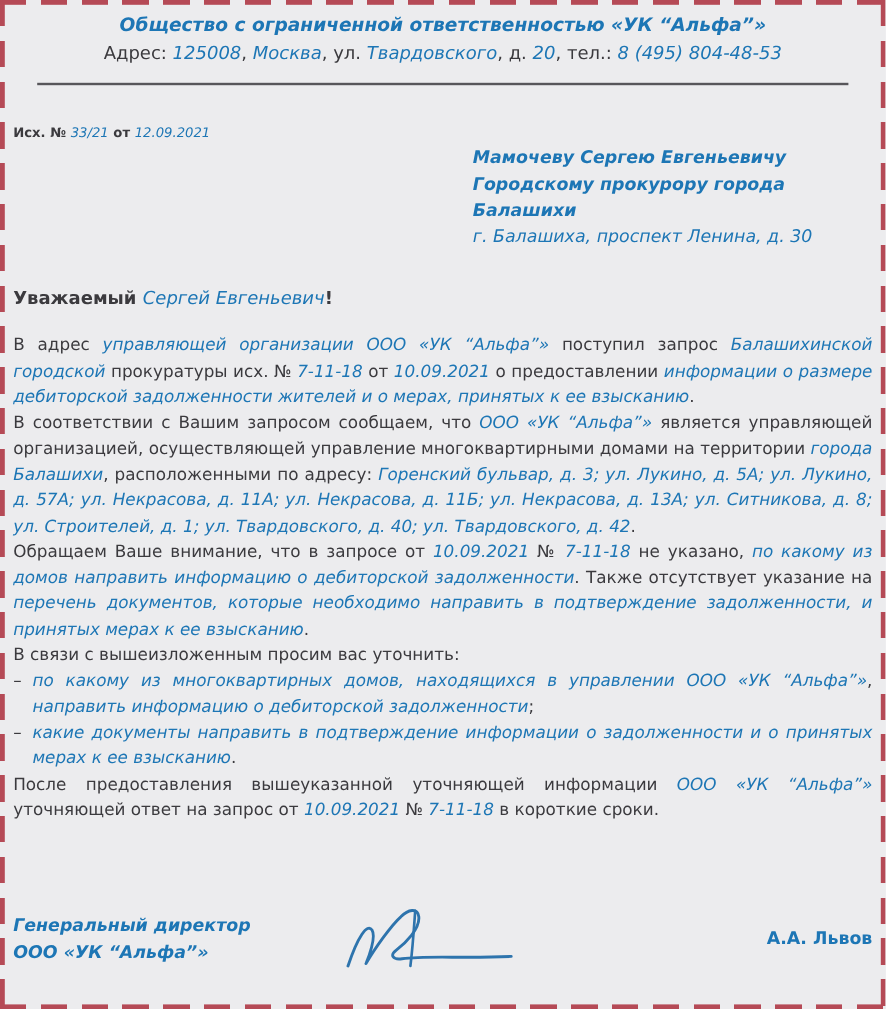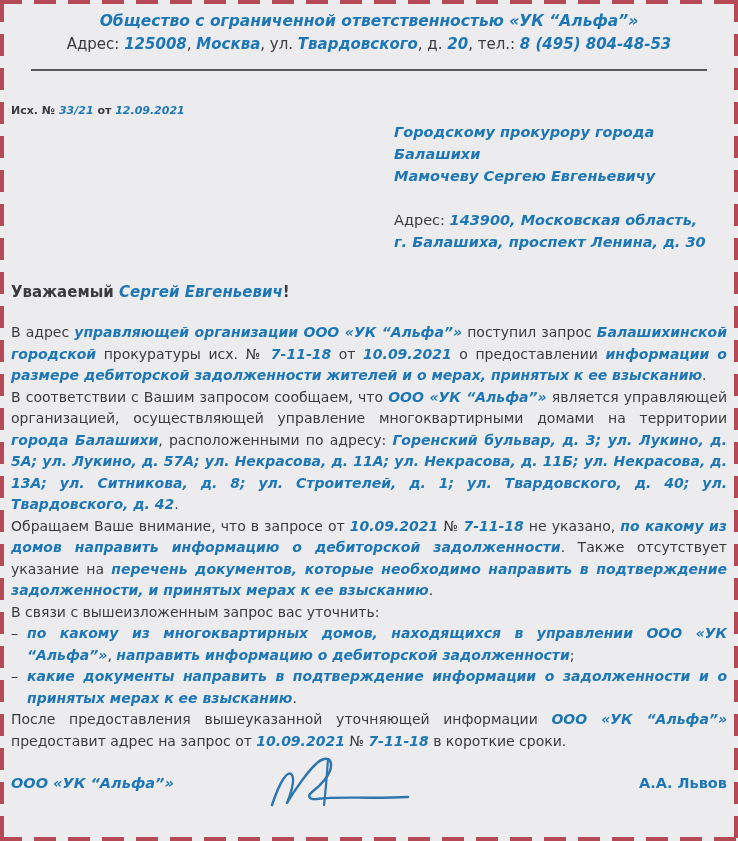--- a/index.html
+++ b/index.html
@@ -33,21 +33,21 @@
     background-size:100% 4px,100% 4px,4px 100%,4px 100%;
     background-position:0 0,0 100%,0 0,100% 0;
     background-repeat:no-repeat;
   }
   .content{
     position:relative;
     padding:10px 11px 0 11px;
     box-sizing:border-box;
     height:100%;
   }
-  .hl{color:var(--blue);font-weight:bold;font-style:italic;}
+  .hl{color:var(--blue);font-weight:normal;font-style:italic;}
   .strong{font-weight:bold;}
   .reg{font-weight:normal;}
 
   .letterhead{text-align:center;line-height:23px;font-size:15px;}
   .company-name{color:var(--blue);font-weight:bold;font-style:italic;font-size:15.5px;}
   .header-divider{
     height:2px;background:var(--rule);
     margin:13px 20px 0 20px;border:none;
   }
   .ref-line{margin-top:29px;font-size:11px;line-height:21px;}
@@ -79,46 +79,46 @@
     <div class="letterhead">
       <div class="company-name">Общество с ограниченной ответственностью «УК “Альфа”»</div>
       <div class="company-address"><span class="reg">Адрес: </span><span class="hl">125008</span><span class="reg">, </span><span class="hl">Москва</span><span class="reg">, ул. </span><span class="hl">Твардовского</span><span class="reg">, д. </span><span class="hl">20</span><span class="reg">, тел.: </span><span class="hl">8 (495) 804-48-53</span></div>
     </div>
 
     <div class="header-divider"></div>
 
     <div class="ref-line"><span class="strong">Исх. № </span><span class="hl">33/21</span><span class="strong"> от </span><span class="hl">12.09.2021</span></div>
 
     <div class="recipient">
+      <div class="name-line">Мамочеву Сергею Евгеньевичу</div>
       <div class="name-line">Городскому прокурору города Балашихи</div>
-      <div class="name-line">Мамочеву Сергею Евгеньевичу</div>
-      <div class="addr"><span class="reg">Адрес: </span><span class="hl">143900, Московская область,</span></div>
       <div><span class="hl">г. Балашиха, проспект Ленина, д. 30</span></div>
     </div>
 
     <div class="salutation"><span class="strong">Уважаемый </span><span class="hl">Сергей Евгеньевич</span><span class="strong">!</span></div>
 
     <div class="letter-body">
         <div class="para text"><span class="reg">В адрес </span><span class="hl">управляющей организации ООО «УК “Альфа”»</span><span class="reg"> поступил запрос </span><span class="hl">Балашихинской городской</span><span class="reg"> прокуратуры исх. № </span><span class="hl">7-11-18</span><span class="reg"> от </span><span class="hl">10.09.2021</span><span class="reg"> о предоставлении </span><span class="hl">информации о размере дебиторской задолженности жителей и о мерах, принятых к ее взысканию</span><span class="reg">.</span></div>
         <div class="para text"><span class="reg">В соответствии с Вашим запросом сообщаем, что </span><span class="hl">ООО «УК “Альфа”»</span><span class="reg"> является управляющей организацией, осуществляющей управление многоквартирными домами на территории </span><span class="hl">города Балашихи</span><span class="reg">, расположенными по адресу: </span><span class="hl">Горенский бульвар, д. 3; ул. Лукино, д. 5А; ул. Лукино, д. 57А; ул. Некрасова, д. 11А; ул. Некрасова, д. 11Б; ул. Некрасова, д. 13А; ул. Ситникова, д. 8; ул. Строителей, д. 1; ул. Твардовского, д. 40; ул. Твардовского, д. 42</span><span class="reg">.</span></div>
         <div class="para text"><span class="reg">Обращаем Ваше внимание, что в запросе от </span><span class="hl">10.09.2021</span><span class="reg"> № </span><span class="hl">7-11-18</span><span class="reg"> не указано, </span><span class="hl">по какому из домов направить информацию о дебиторской задолженности</span><span class="reg">. Также отсутствует указание на </span><span class="hl">перечень документов, которые необходимо направить в подтверждение задолженности, и принятых мерах к ее взысканию</span><span class="reg">.</span></div>
-        <div class="para text"><span class="reg">В связи с вышеизложенным запрос вас уточнить:</span></div>
+        <div class="para text"><span class="reg">В связи с вышеизложенным просим вас уточнить:</span></div>
         <div class="para bullet">
           <span class="dash">–</span>
           <span class="bullet-body"><span class="hl">по какому из многоквартирных домов, находящихся в управлении ООО «УК “Альфа”»</span><span class="reg">, </span><span class="hl">направить информацию о дебиторской задолженности</span><span class="reg">;</span></span>
         </div>
         <div class="para bullet">
           <span class="dash">–</span>
           <span class="bullet-body"><span class="hl">какие документы направить в подтверждение информации о задолженности и о принятых мерах к ее взысканию</span><span class="reg">.</span></span>
         </div>
-        <div class="para text"><span class="reg">После предоставления вышеуказанной уточняющей информации </span><span class="hl">ООО «УК “Альфа”»</span><span class="reg"> предоставит адрес на запрос от </span><span class="hl">10.09.2021</span><span class="reg"> № </span><span class="hl">7-11-18</span><span class="reg"> в короткие сроки.</span></div>
+        <div class="para text"><span class="reg">После предоставления вышеуказанной уточняющей информации </span><span class="hl">ООО «УК “Альфа”»</span><span class="reg"> уточняющей ответ на запрос от </span><span class="hl">10.09.2021</span><span class="reg"> № </span><span class="hl">7-11-18</span><span class="reg"> в короткие сроки.</span></div>
       </div>
 
     <div class="signature-row">
       <div class="signer-left">
+        <div>Генеральный директор</div>
         <div>ООО «УК “Альфа”»</div>
       </div>
       <svg class="sig-svg" width="160" height="60" viewBox="0 0 160 60">
         <path d="M 6,52 C 14,28 22,16 26,22 C 29,27 25,40 21,50 C 28,38 42,18 50,11 C 56,5 64,3 65,11 C 66,21 54,33 46,39 C 41,43 43,47 51,46 C 72,43 102,46 142,44" fill="none" stroke="#2e74ad" stroke-width="2.4" stroke-linecap="round" stroke-linejoin="round"></path>
         <path d="M 62,6 C 61,20 60,36 58,52" fill="none" stroke="#2e74ad" stroke-width="2.2" stroke-linecap="round"></path>
       </svg>
       <div class="signer-name">А.А. Львов</div>
     </div>
 
   </div>

